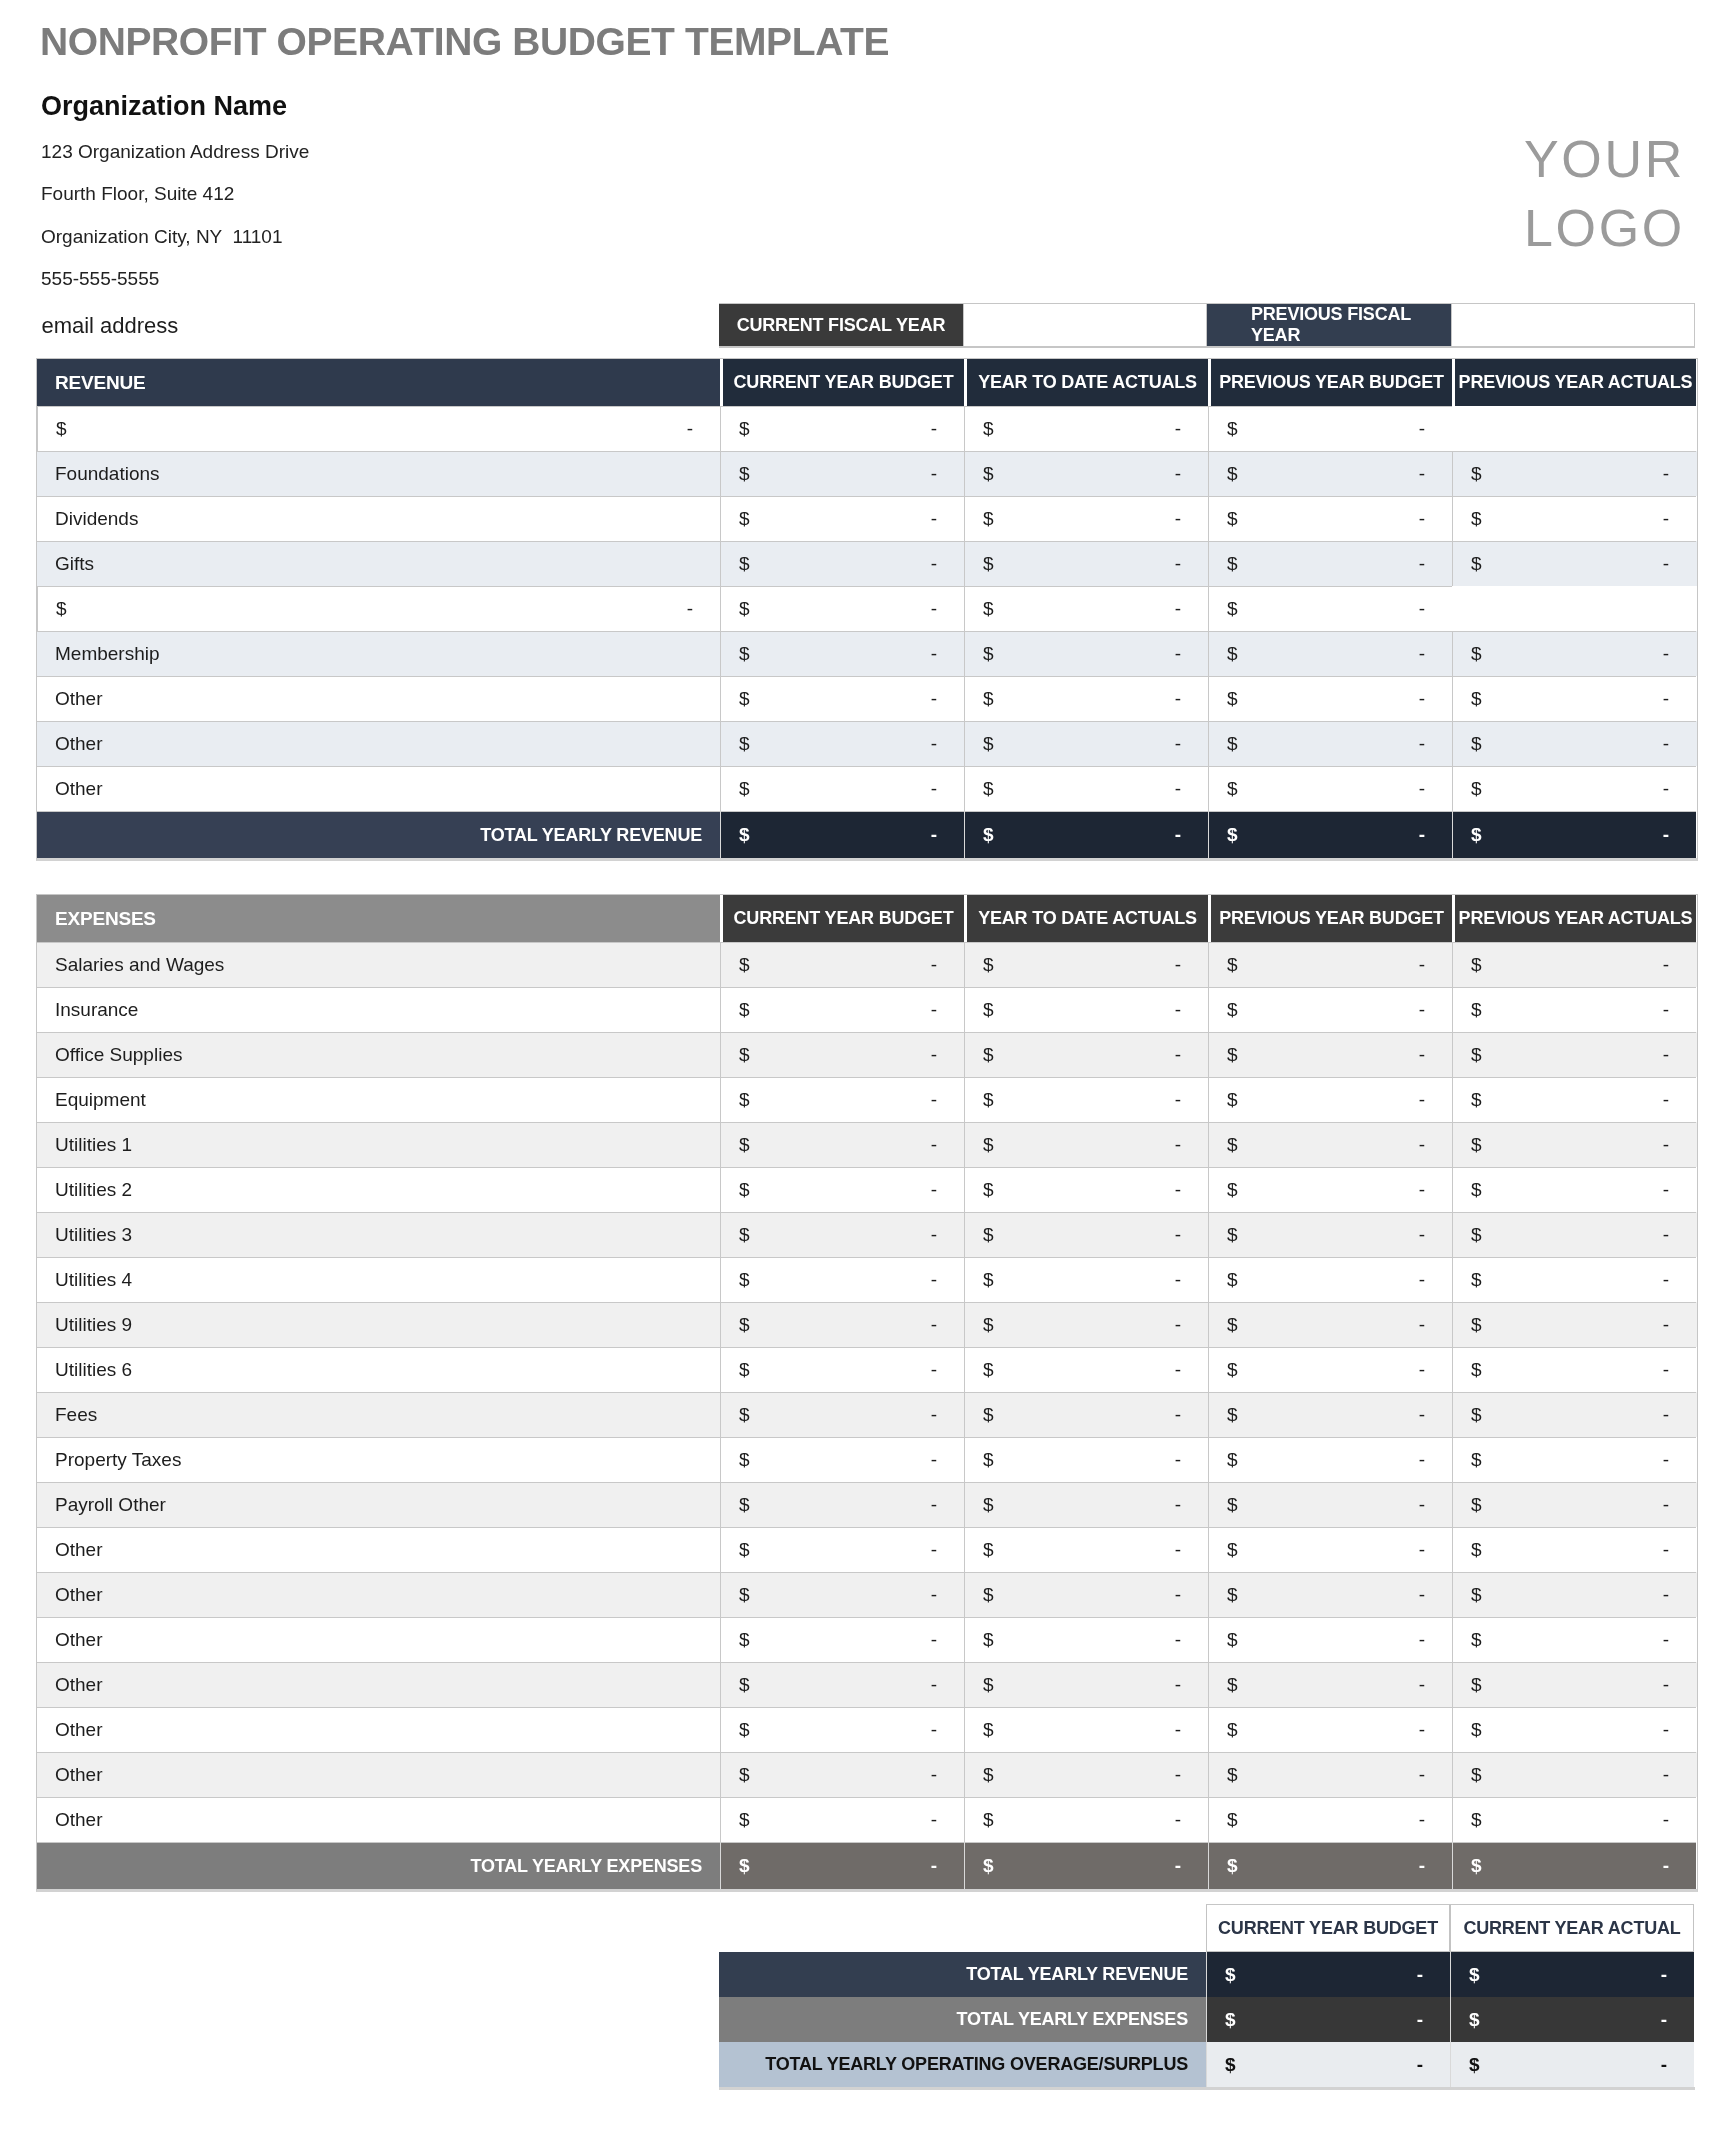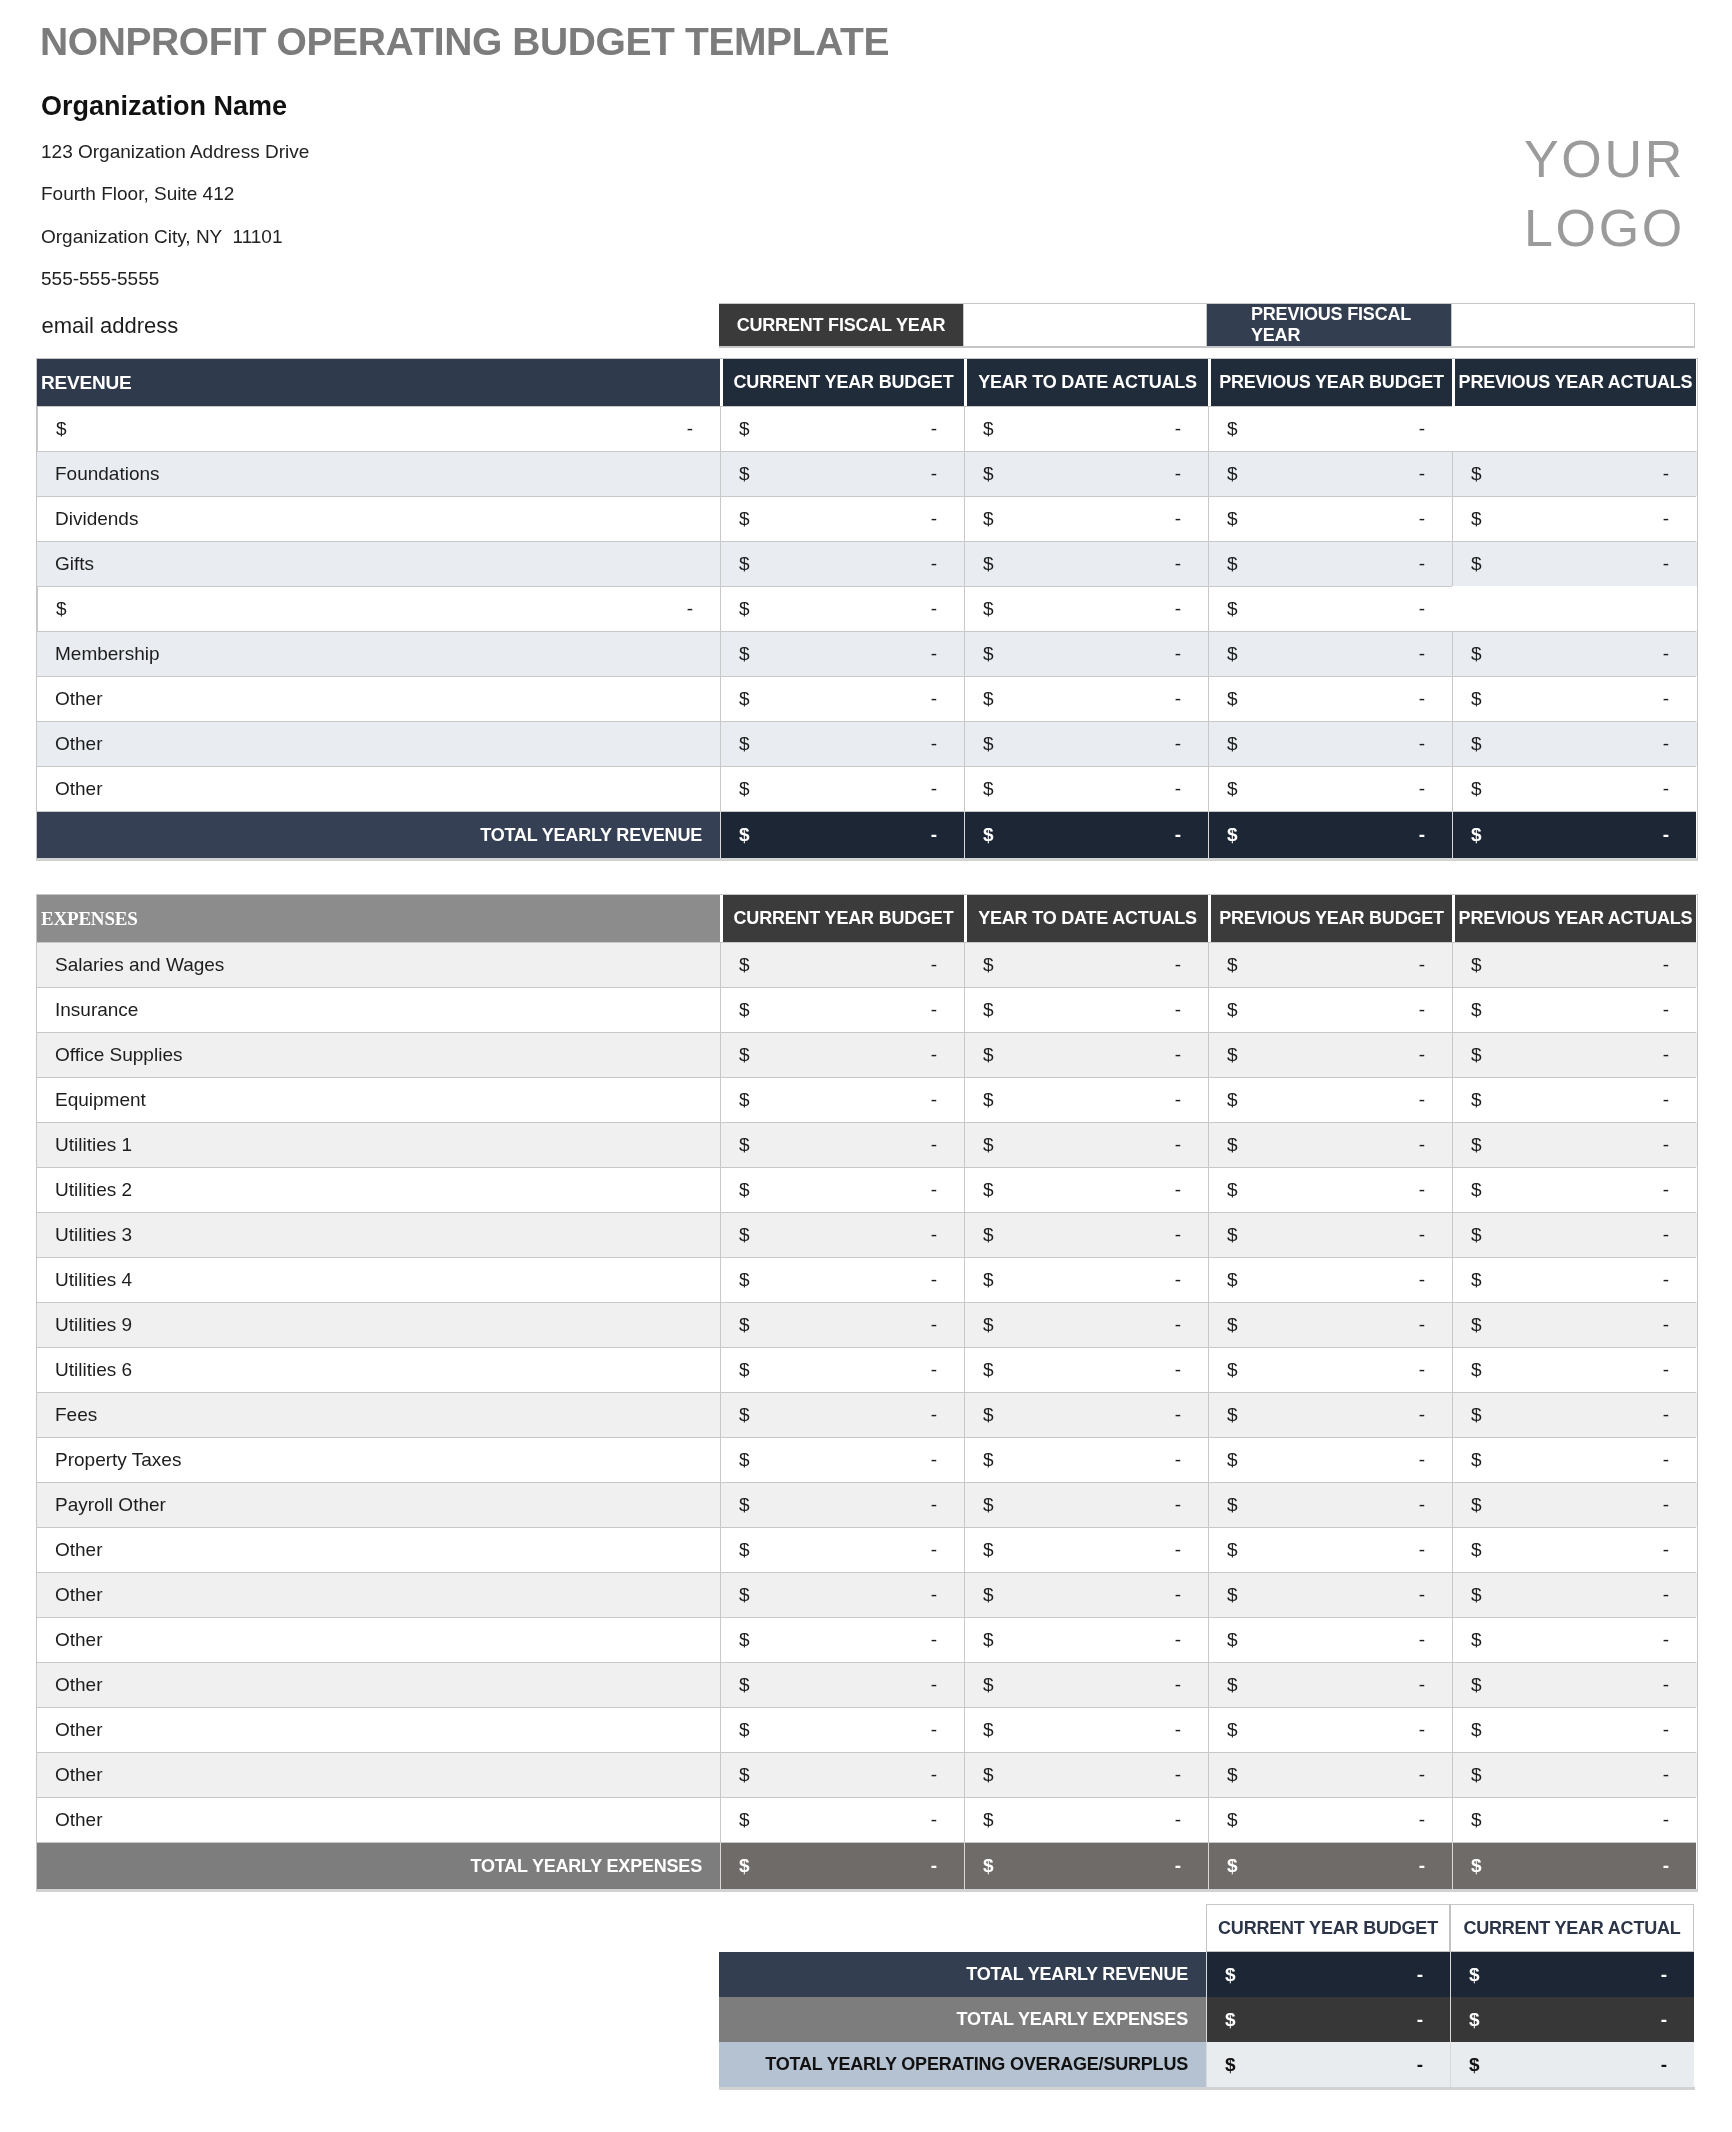--- a/index.html
+++ b/index.html
@@ -65,25 +65,25 @@
   .table{
     position:absolute;left:36px;width:1660px;
     border-top:1.8px solid var(--border_gray);border-bottom:3.6px solid var(--shadow_gray);
     border-left:0.9px solid var(--border_gray);border-right:0.9px solid var(--border_gray);
     box-sizing:content-box;
   }
   .revenue-table{top:358px;}
   .expenses-table{top:894px;}
   .head-row{height:47px;}
   .th-label{
-    display:flex;align-items:center;padding-left:4px;color:#fff;font-weight:700;
+    display:flex;align-items:center;padding-left:18px;color:#fff;font-weight:700;
     font-size:19px;letter-spacing:-0.2px;
   }
   .th-label.slate{background:var(--header_slate);}
-  .th-label.gray{background:var(--expenses_header_gray);font-family:Liberation Serif, serif;}
+  .th-label.gray{background:var(--expenses_header_gray);}
   .th{
     display:flex;align-items:center;justify-content:center;color:#fff;font-weight:700;
     font-size:18px;letter-spacing:-0.2px;border-left:3.6px solid #fff;
   }
   .th.navy{background:var(--header_navy);}
   .th.charcoal{background:var(--expenses_header_charcoal);}
 
   .data-row{height:45px;background:#fff;}
   .data-row.alt-blue{background:var(--row_alt_blue);}
   .data-row.alt-gray{background:var(--row_alt_gray);}

